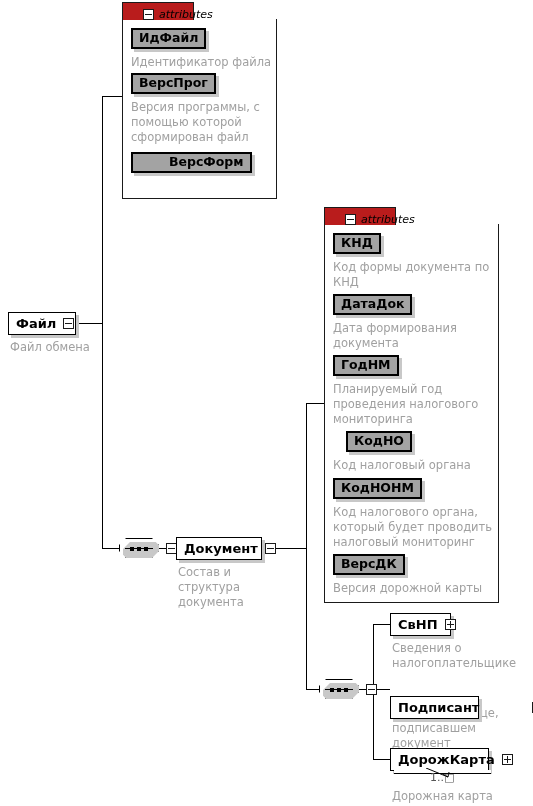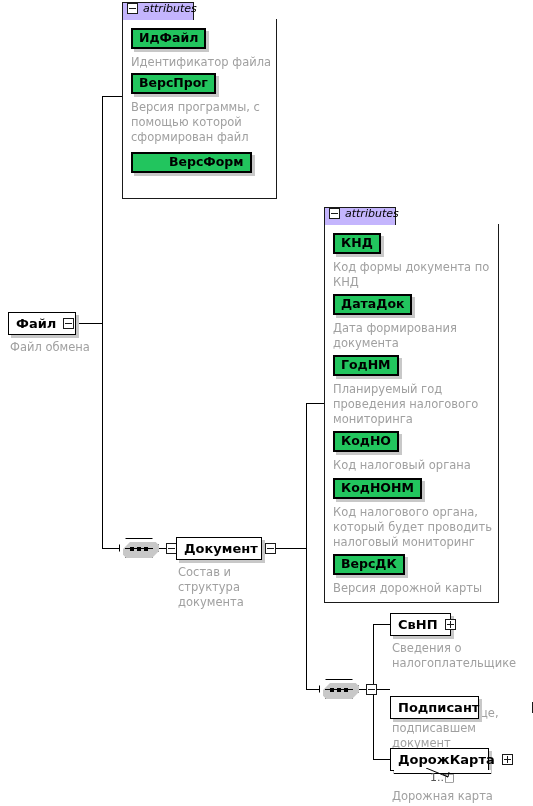--- a/index.html
+++ b/index.html
@@ -55,24 +55,24 @@
     border-top: 1px solid #1a1a1a;
   }
   .attr-panel .panel-tab {
     position: absolute;
     left: 0;
     top: 0;
     height: 18px;
     box-sizing: border-box;
     border: 1px solid #1a1a1a;
     border-bottom: none;
-    background: #c4b5fd;
+    background: #b91c1c;
     display: flex;
-    align-items: flex-start;
-    padding: 0 6px 0 4px;
+    align-items: flex-end;
+    padding: 0 6px 0 20px;
     z-index: 3;
   }
   .attr-panel .panel-tab .tab-label {
     font-style: italic;
     font-size: 11px;
     color: #000000;
     margin-left: 5px;
     line-height: 1;
     white-space: nowrap;
   }
@@ -105,21 +105,21 @@
     left: 4px;
     width: 0;
     border-left: 1px solid #1a1a1a;
   }
 
   
   .attr-box {
     position: absolute;
     box-sizing: border-box;
     border: 2px solid #000000;
-    background: #22c55e;
+    background: #a3a3a3;
     color: #000000;
     font-weight: bold;
     font-size: 12.5px;
     line-height: 1;
     display: flex;
     align-items: center;
     padding: 0 6px;
     height: 21px;
     white-space: nowrap;
     box-shadow: 3px 3px 0 0 #c8c8c8;
@@ -349,21 +349,21 @@
   <div class="caption" style="left:333px; top:321px; width:162px;">Дата формирования
 документа</div>
 
   <div class="attr-box" style="left:333px; top:355px;">
     <span>ГодНМ</span>
   </div>
   <div class="caption" style="left:333px; top:382px; width:162px;">Планируемый год
 проведения налогового
 мониторинга</div>
 
-  <div class="attr-box" style="left:333px; top:431px;">
+  <div class="attr-box" style="left:346px; top:431px;">
     <span>КодНО</span>
   </div>
   <div class="caption" style="left:333px; top:458px; width:162px;">Код налоговый органа</div>
 
   <div class="attr-box" style="left:333px; top:478px;">
     <span>КодНОНМ</span>
   </div>
   <div class="caption" style="left:333px; top:505px; width:162px;">Код налогового органа,
 который будет проводить
 налоговый мониторинг</div>

